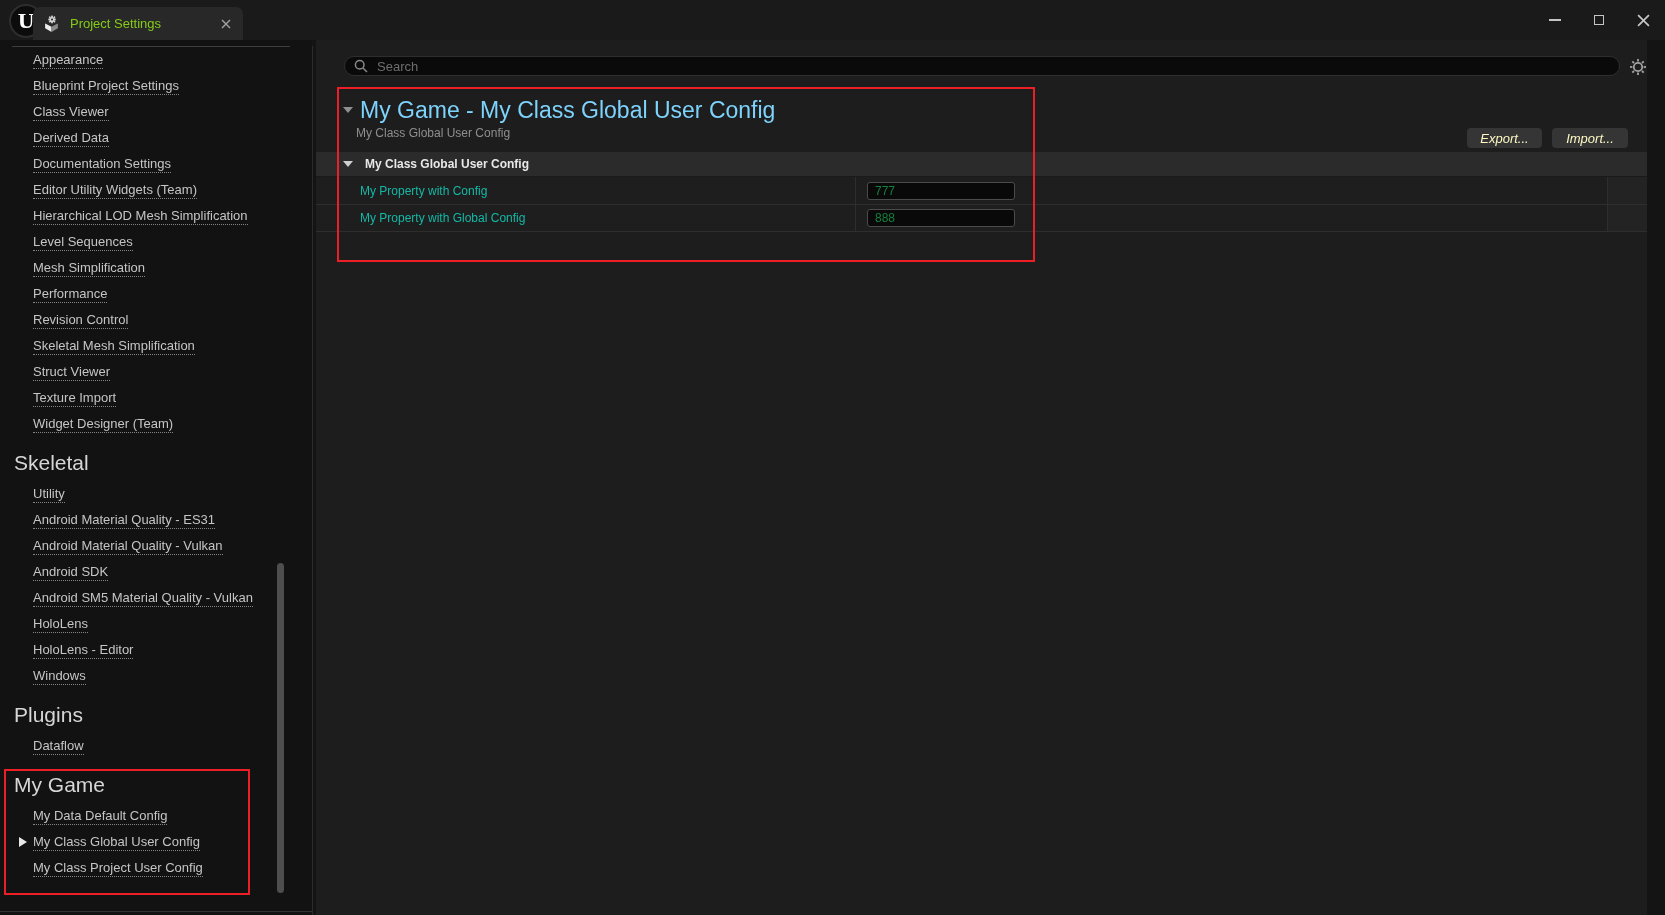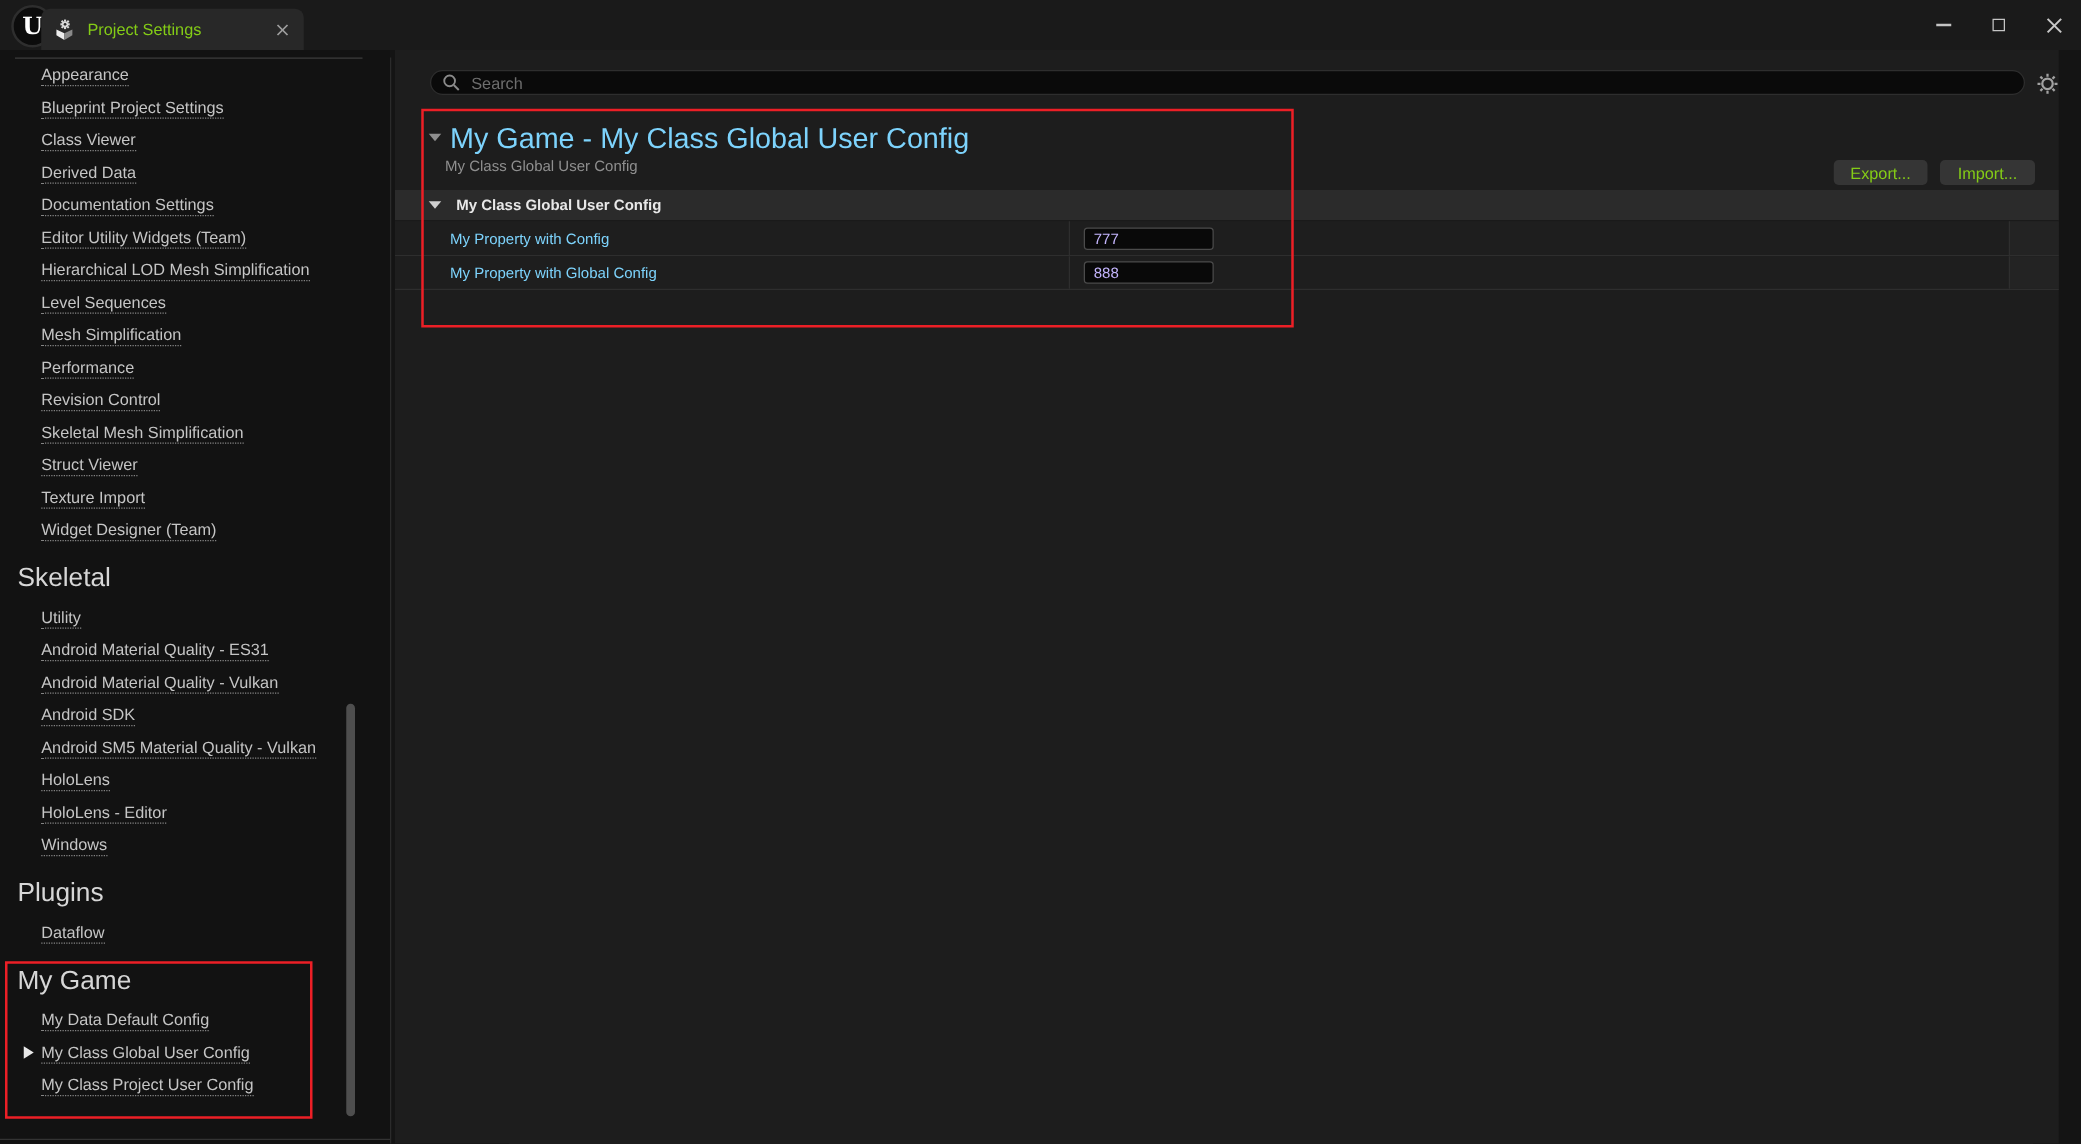--- a/index.html
+++ b/index.html
@@ -47,38 +47,38 @@
     font-size:13px;margin-left:7px;font-family:inherit;}
   .search-input::placeholder{color:#6e6e6e;}
   .gear-btn{position:absolute;left:1312px;top:17px;width:20px;height:20px;display:flex;align-items:center;justify-content:center;cursor:pointer;}
 
   .title-arrow{position:absolute;left:27px;top:67px;width:0;height:0;
     border-left:5px solid transparent;border-right:5px solid transparent;border-top:6px solid #8f8f8f;}
   .page-title{position:absolute;left:44px;top:57px;font-size:23px;line-height:26px;color:#7dd3fc;}
   .page-subtitle{position:absolute;left:40px;top:86px;font-size:12px;line-height:14px;color:#8f8f8f;}
 
   .btn{position:absolute;top:88px;height:20px;background:#353535;border-radius:4px;
-    color:#84cc16;font-size:13px;display:flex;align-items:center;justify-content:center;cursor:pointer;}
+    color:#fef9c3;font-size:13px;display:flex;align-items:center;justify-content:center;cursor:pointer;font-style:italic;}
   .btn-export{left:1151px;width:75px;}
   .btn-import{left:1236px;width:76px;}
 
   .cat-header{position:absolute;left:0;top:112px;width:1331px;height:25px;background:#2b2b2b;
     border-bottom:1px solid #1a1a1a;box-sizing:border-box;display:flex;align-items:center;}
   .cat-arrow{width:0;height:0;margin-left:27px;
     border-left:5px solid transparent;border-right:5px solid transparent;border-top:6px solid #cfcfcf;}
   .cat-label{margin-left:12px;font-size:12px;font-weight:bold;color:#e8e8e8;}
 
   .prop-row{position:absolute;left:0;width:1331px;background:#1e1e1e;
     border-bottom:1px solid #2e2e2e;box-sizing:border-box;display:flex;align-items:center;}
   .prop-row.r1{top:137px;height:28px;}
   .prop-row.r2{top:165px;height:27px;}
   .cell-label{width:540px;height:100%;display:flex;align-items:center;padding-left:44px;
-    box-sizing:border-box;border-right:1px solid #2e2e2e;font-size:12px;color:#7dd3fc;}
-  .prop-input{margin-left:11px;width:104px;height:18px;background:#090909;border:1px solid #4b4b4b;
-    border-radius:3px;color:#c4b5fd;font-size:12px;padding:0 7px;box-sizing:border-box;
+    box-sizing:border-box;border-right:1px solid #2e2e2e;font-size:12px;color:#14b8a6;}
+  .prop-input{margin-left:11px;width:148px;height:18px;background:#090909;border:1px solid #4b4b4b;
+    border-radius:3px;color:#15803d;font-size:12px;padding:0 7px;box-sizing:border-box;
     font-family:inherit;outline:none;}
   .cell-right{position:absolute;right:0;top:0;width:40px;height:100%;background:#232323;
     border-left:1px solid #2e2e2e;box-sizing:border-box;}
 
   
   .hl-rect{position:absolute;border:2px solid #ec1f26;box-sizing:border-box;pointer-events:none;z-index:50;}
   .hl-main{left:337px;top:87px;width:698px;height:175px;}
   .hl-sidebar{left:4px;top:769px;width:246px;height:126px;}
 </style>
 </head>

